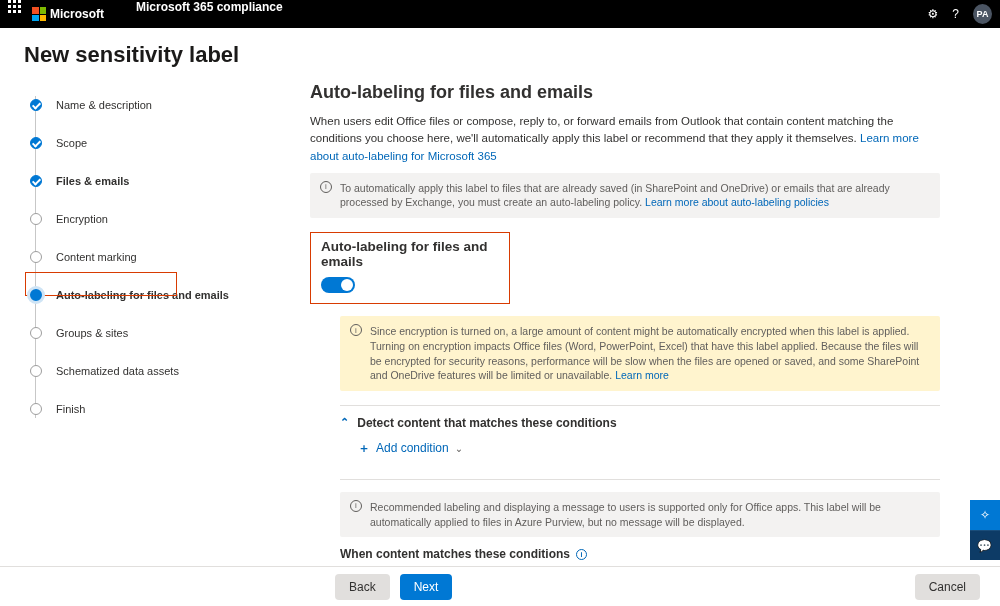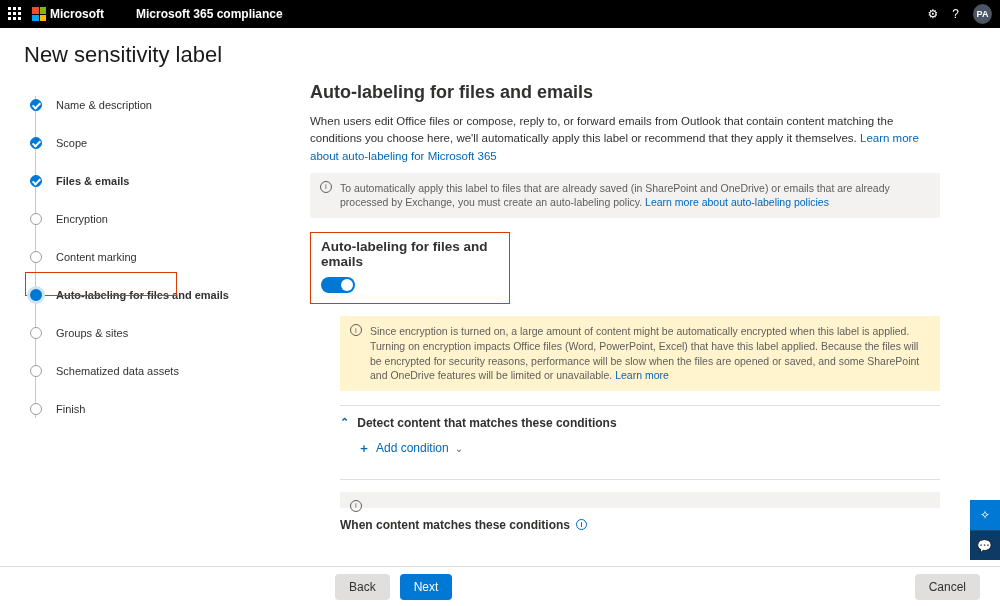--- a/index.html
+++ b/index.html
@@ -1,34 +1,34 @@
 <!DOCTYPE html>
 <html><head>
 <meta charset="utf-8">
 <style>
   * { box-sizing: border-box; margin: 0; padding: 0; font-family: "Segoe UI", -apple-system, sans-serif; }
   html, body { width: 1000px; height: 606px; overflow: hidden; background: #fff; }
 
   
-  .topbar { height: 28px; background: #000; color: #fff; display: flex; align-items: center; padding: 0 8px; font-size: 12px; }
+  .topbar { height: 28px; background: #000; color: #fff; display: flex; padding: 0 8px; font-size: 12px; }
   .waffle { width: 14px; height: 14px; margin-right: 10px; display: grid; grid-template-columns: repeat(3,3px); grid-template-rows: repeat(3,3px); gap: 2px; }
   .waffle span { background: #fff; }
   .ms-logo { display: flex; align-items: center; gap: 4px; margin-right: 32px; }
   .ms-squares { width: 14px; height: 14px; display: grid; grid-template-columns: 1fr 1fr; grid-template-rows: 1fr 1fr; gap: 1px; }
   .sq-r{background:#f25022}.sq-g{background:#7fba00}.sq-b{background:#00a4ef}.sq-y{background:#ffb900}
   .ms-text { font-size: 12px; font-weight: 600; }
   .brand-title { font-size: 12px; font-weight: 600; }
   .top-spacer { flex: 1; }
   .top-icons { display: flex; align-items: center; gap: 14px; }
   .gear, .help { font-size: 12px; }
   .avatar { width: 19px; height: 20px; border-radius: 50%; background: #4b5563; display:flex;align-items:center;justify-content:center;font-size:9px;font-weight:600;color:#fff; }
 
   
   .page-head { padding: 14px 24px 6px 24px; }
-  .page-head h1 { font-size: 22px; font-weight: 400; color: #1b1a19; }
+  .page-head h1 { font-size: 22px; font-weight: 700; color: #1b1a19; }
 
   .body-wrap { display: flex; height: calc(606px - 28px - 44px); }
 
   
   .nav-col { width: 300px; padding: 12px 0 0 30px; }
   .steps { position: relative; list-style: none; text-align: right; }
   .steps::before { content:""; position:absolute; left:5px; top:10px; width:1px; height: calc(100% - 20px); background:#c7c7c7; }
   .step { position: relative; display: flex; align-items: center; height: 38px; font-size: 11px; color:#323130; }
   .step .dot { width:12px; height:12px; border-radius:50%; background:#fff; border:1px solid #9e9e9e; margin-right:14px; z-index:1; position:relative;}
   .step.done .dot { background:#0078d4; border-color:#0078d4; }
@@ -190,20 +190,21 @@
       </div>
       <div class="add-cond">
         <span class="plus">＋</span>
         <span>Add condition</span>
         <span class="chev-down">⌄</span>
       </div>
       <div class="section-divider"></div>
 
       <div class="info-bar" style="margin:12px 0 10px 0;">
         <span class="info-icon">i</span>
+        <span>Recommended labeling and displaying a message to users is supported only for Office apps. This label will be automatically applied to files in Azure Purview, but no message will be displayed.</span>
       </div>
 
       <div class="field-label">
         <span>When content matches these conditions</span>
         <span class="mini-info">i</span>
       </div>
 
     </div>
   </div>
 </div>

